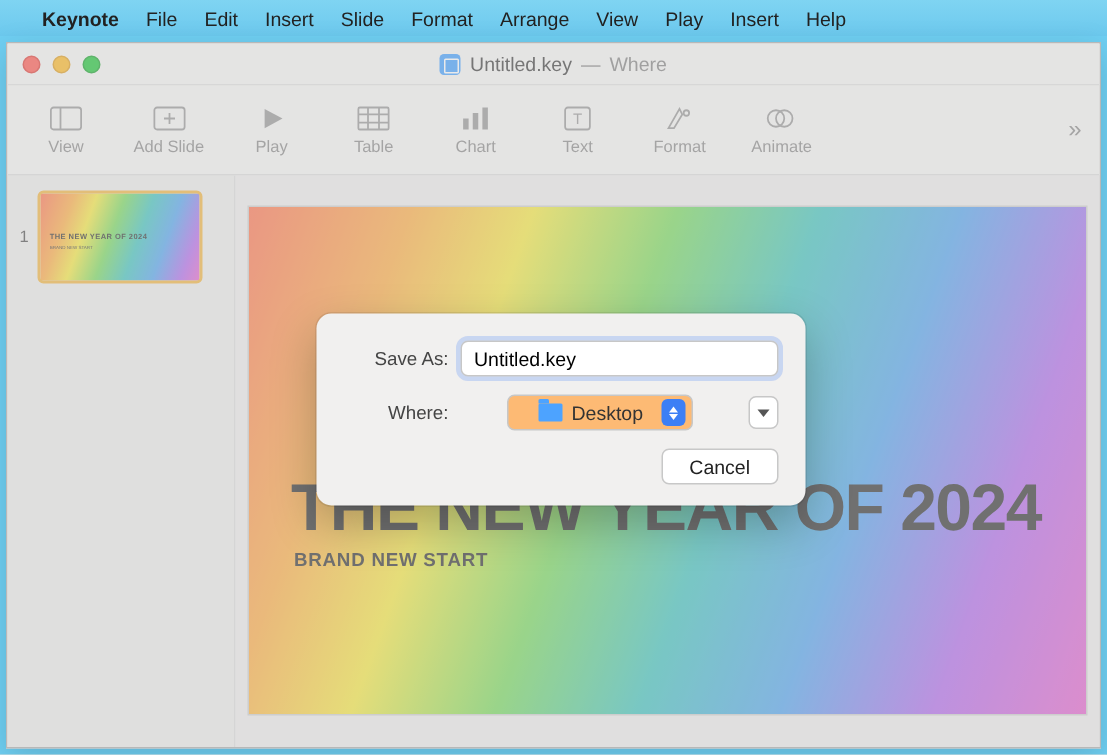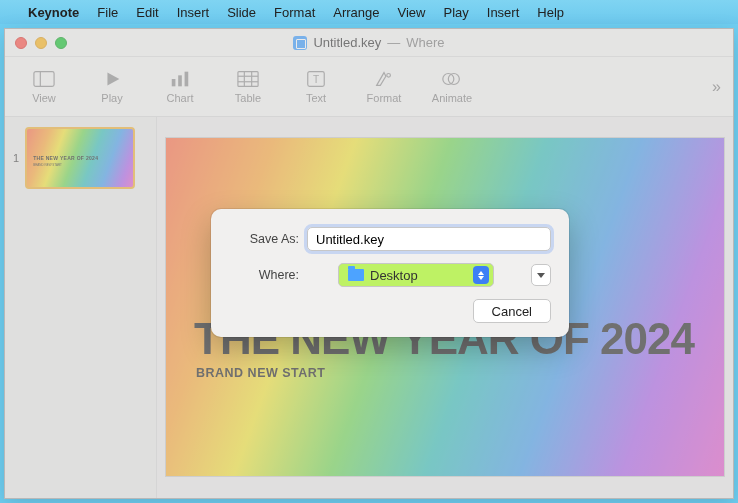--- a/index.html
+++ b/index.html
@@ -99,21 +99,21 @@
   .dim {
     position:absolute; inset:0;
     background: rgba(200,200,200,0.38);
     pointer-events:none;
   }
 
   
   .sheet {
     position:absolute;
     left: 206px; top: 180px;
-    width: 358px;
+    width: 326px;
     background:#f1f0ef;
     border-radius:10px;
     box-shadow: 0 12px 30px rgba(0,0,0,0.25), 0 0 0 1px rgba(0,0,0,0.08);
     padding: 18px 18px 14px 18px;
     font-size:13px;
     color:#333;
   }
   .sheet .row { display:flex; align-items:center; margin-bottom:12px; }
   .sheet .lab { width:70px; text-align:right; margin-right:8px; color:#444; font-size:12.5px;}
   .sheet input[type=text]{
@@ -122,24 +122,24 @@
     padding: 2px 8px; font-size:13px;
     background:#fff;
   }
   .sheet .saveas-input{
     border:2.5px solid #4f86f7;
     outline: 3px solid rgba(79,134,247,0.25);
   }
   .where-row { margin-top:6px; margin-bottom:16px;gap:31px;}
   .where-select{
     flex:1; height:24px;
-    background:#bef264; border:1px solid #c7c7c7;
+    background:#fdba74; border:1px solid #c7c7c7;
     border-radius:5px;
     display:flex; align-items:center;
-    padding:0 4px 0 9px;
+    padding:0 4px 0 20px;
     position:relative;
   }
   .where-select .folder{
     width:16px;height:12px;background:#4da3ff;border-radius:1px;margin-right:6px;position:relative;
   }
   .where-select .folder:before{content:"";position:absolute;left:0;top:-3px;width:7px;height:3px;background:#4da3ff;border-radius:1px 1px 0 0;}
   .where-select .arrows{
     margin-left:auto; width:16px;height:18px;background:#3d7ff5;border-radius:4px;
     display:flex;flex-direction:column;align-items:center;justify-content:center;
   }
@@ -200,46 +200,56 @@
           <svg viewBox="0 0 24 18">
             <rect x="1" y="1" width="22" height="16" rx="2"></rect>
             <line x1="8" y1="1" x2="8" y2="17"></line>
           </svg>
         </span>
       <span>View</span>
     </div>
     <div class="tbitem">
       <span class="ticon">
           <svg viewBox="0 0 24 18">
+            <rect x="1" y="1" width="22" height="16" rx="2"></rect>
+            <line x1="12" y1="5" x2="12" y2="13"></line>
+            <line x1="8" y1="9" x2="16" y2="9"></line>
+          </svg>
+        </span>
+      <span>Add Slide</span>
+    </div>
+    <div class="tbitem">
+      <span class="ticon">
+          <svg viewBox="0 0 24 18">
             <polygon points="7,2 20,9 7,16" fill="#9c9c9c" stroke="none"></polygon>
           </svg>
         </span>
       <span>Play</span>
-    </div>
-    <div class="tbitem">
-      <span class="ticon">
-          <svg viewBox="0 0 24 18">
-            <rect x="3" y="9" width="4" height="8" fill="#9c9c9c" stroke="none"></rect>
-            <rect x="10" y="5" width="4" height="12" fill="#9c9c9c" stroke="none"></rect>
-            <rect x="17" y="1" width="4" height="16" fill="#9c9c9c" stroke="none"></rect>
-          </svg>
-        </span>
-      <span>Chart</span>
     </div>
     <div class="tbitem">
       <span class="ticon">
           <svg viewBox="0 0 24 18">
             <rect x="1" y="1" width="22" height="16" rx="1"></rect>
             <line x1="1" y1="6" x2="23" y2="6"></line>
             <line x1="1" y1="12" x2="23" y2="12"></line>
             <line x1="8" y1="1" x2="8" y2="17"></line>
             <line x1="16" y1="1" x2="16" y2="17"></line>
           </svg>
         </span>
       <span>Table</span>
+    </div>
+    <div class="tbitem">
+      <span class="ticon">
+          <svg viewBox="0 0 24 18">
+            <rect x="3" y="9" width="4" height="8" fill="#9c9c9c" stroke="none"></rect>
+            <rect x="10" y="5" width="4" height="12" fill="#9c9c9c" stroke="none"></rect>
+            <rect x="17" y="1" width="4" height="16" fill="#9c9c9c" stroke="none"></rect>
+          </svg>
+        </span>
+      <span>Chart</span>
     </div>
     <div class="tbitem">
       <span class="ticon">
           <svg viewBox="0 0 24 18">
             <rect x="3" y="1" width="18" height="16" rx="2"></rect>
             <text x="12" y="13" text-anchor="middle" font-size="11" fill="#9c9c9c" stroke="none" font-family="Arial">T</text>
           </svg>
         </span>
       <span>Text</span>
     </div>

